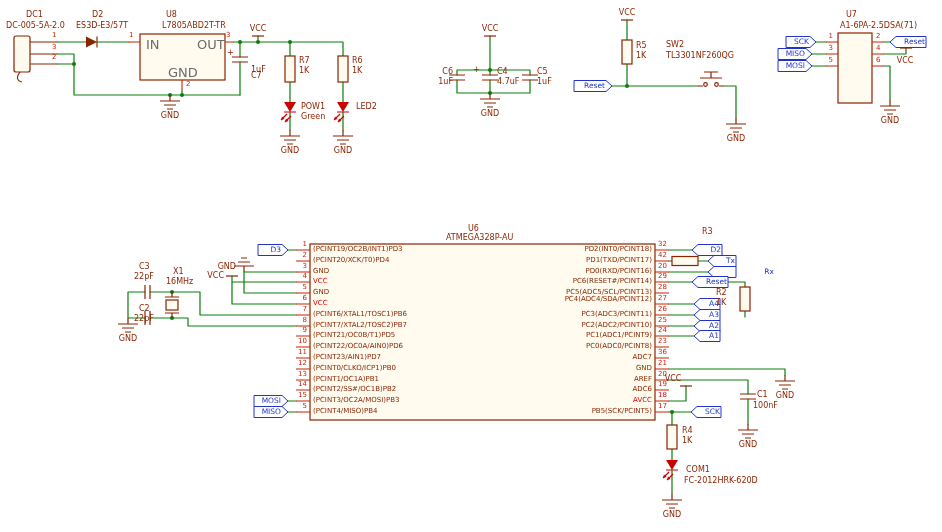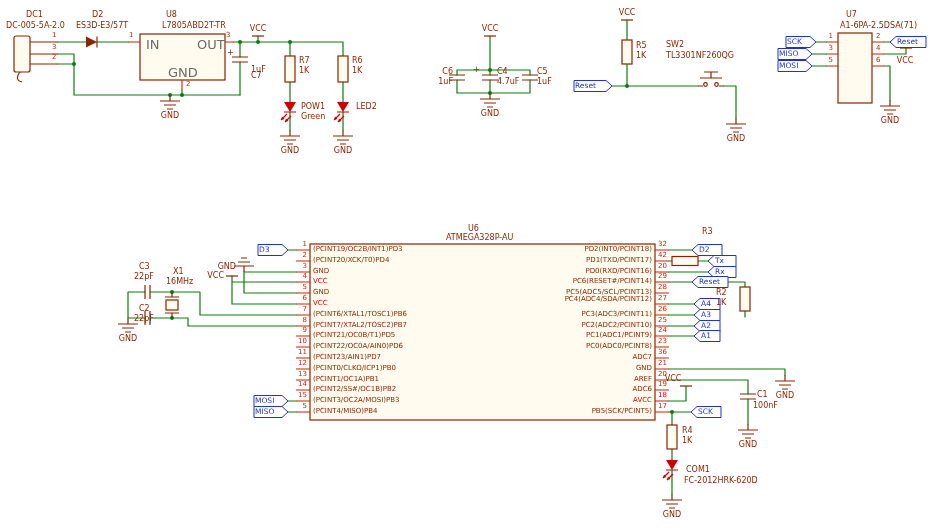--- a/index.html
+++ b/index.html
@@ -18,21 +18,21 @@
   .t{position:absolute;line-height:1;white-space:nowrap;}
   .lbl{font-size:8px;color:var(--symbol,#8a2400);}
   .lblr{font-size:8px;color:var(--symbol,#8a2400);width:32px;text-align:right;}
   .pn{font-size:7px;color:var(--pin-number,#cc2200);}
   .pnr{font-size:7px;color:var(--pin-number,#cc2200);width:13px;text-align:right;}
   .name{font-size:7px;color:var(--symbol,#8a2400);}
   .namer{font-size:7px;color:var(--symbol,#8a2400);width:204px;text-align:right;}
   .red{color:var(--power-pin,#dd0000);}
   .net{font-size:8px;color:var(--symbol,#8a2400);width:26px;text-align:center;}
   .netr{font-size:8px;color:var(--symbol,#8a2400);width:32px;text-align:right;}
-  .flag{font-size:7.5px;color:var(--flag,#2233cc);text-align:left;}
+  .flag{font-size:7.5px;color:var(--flag,#2233cc);text-align:right;}
   .gray{font-size:13px;color:#6b6b6b;}
 </style>
 </head>
 <body>
 
 <div class="board">
 
 <svg width="942" height="532" viewBox="0 0 942 532">
 
   <g>
@@ -344,21 +344,21 @@
 <div class="t lbl" style="left:134px;top:273px">22pF</div>
 <div class="t lbl" style="left:173px;top:268px">X1</div>
 <div class="t lbl" style="left:166px;top:278px">16MHz</div>
 <div class="t lbl" style="left:139px;top:305px">C2</div>
 <div class="t lbl" style="left:134px;top:315px">22pF</div>
 <div class="t net" style="left:115px;top:335px">GND</div>
 
 <div class="t lbl" style="left:702px;top:228px">R3</div>
 <div class="t flag" style="left:699px;top:246px;width:22px">D2</div>
 <div class="t flag" style="left:715px;top:257px;width:20px">Tx</div>
-<div class="t flag" style="left:715px;top:268px;width:20px">Rx</div>
+<div class="t flag" style="left:754px;top:268px;width:20px">Rx</div>
 <div class="t flag" style="left:699px;top:278px;width:28px">Reset</div>
 <div class="t lbl" style="left:716px;top:289px">R2</div>
 <div class="t lbl" style="left:716px;top:299px">1K</div>
 <div class="t flag" style="left:701px;top:300px;width:18px">A4</div>
 <div class="t flag" style="left:701px;top:311px;width:18px">A3</div>
 <div class="t flag" style="left:701px;top:322px;width:18px">A2</div>
 <div class="t flag" style="left:701px;top:332px;width:18px">A1</div>
 <div class="t net" style="left:772px;top:392px">GND</div>
 <div class="t net" style="left:660px;top:375px">VCC</div>
 <div class="t lbl" style="left:757px;top:391px">C1</div>

